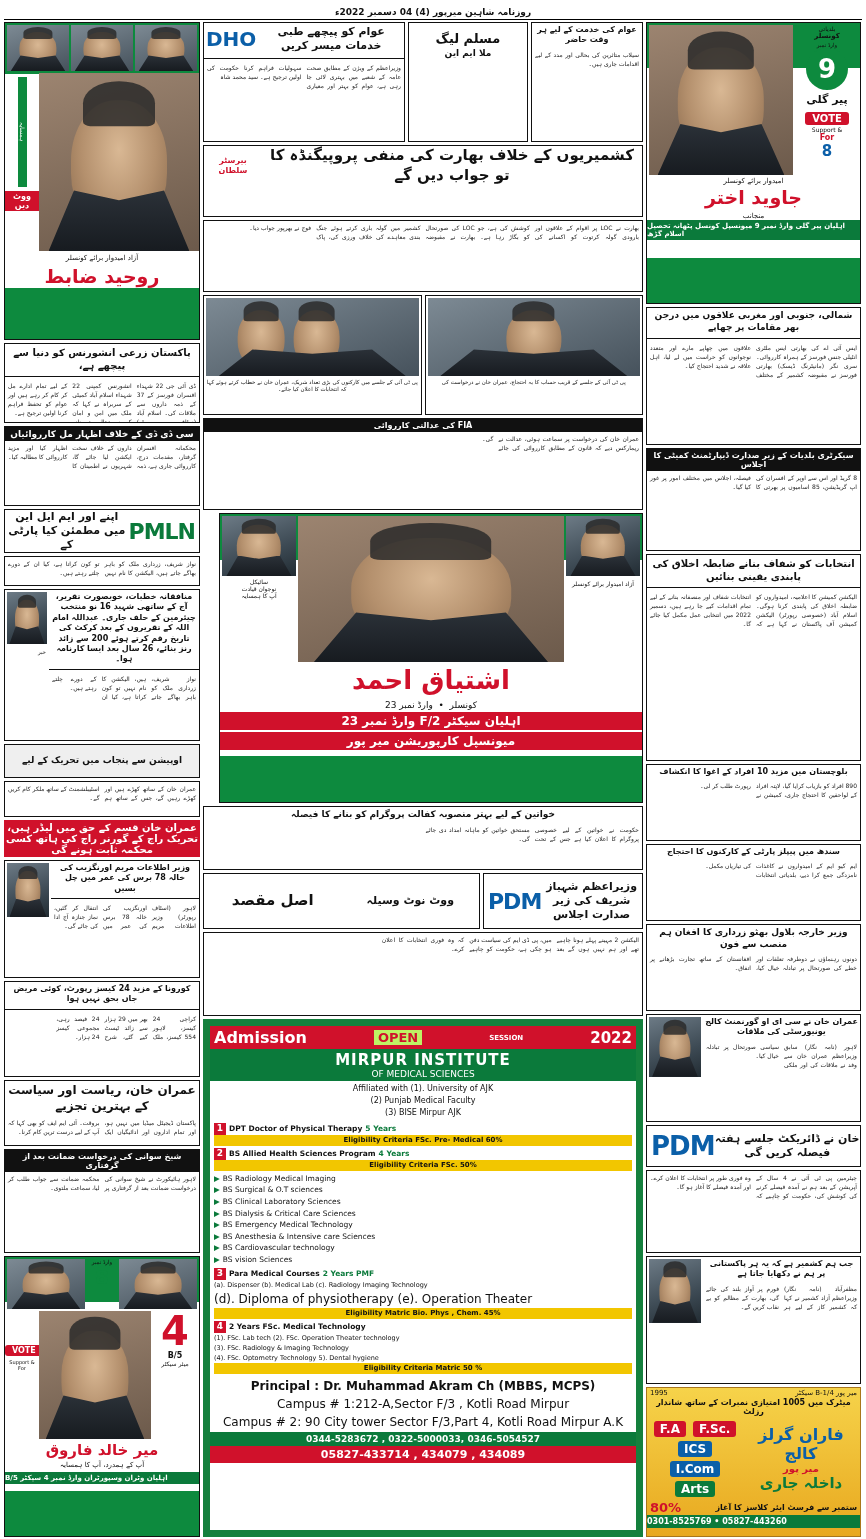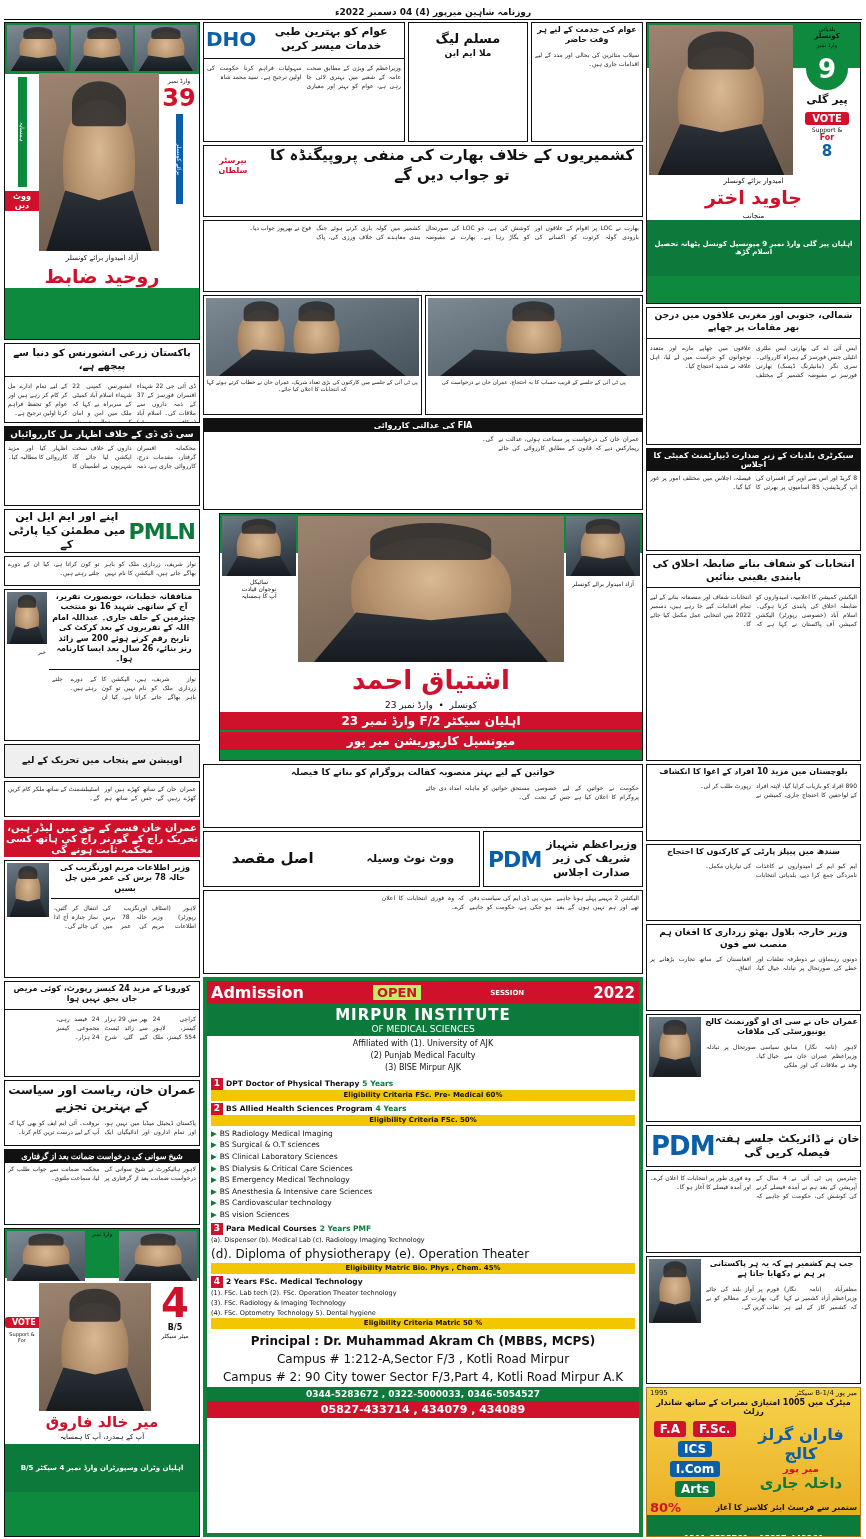--- a/index.html
+++ b/index.html
@@ -56,21 +56,21 @@
   .c2 { column-count: 2; }
   .c3 { column-count: 3; }
   .c4 { column-count: 4; }
   .c5 { column-count: 5; }
   .redbar {
     background: #d0112b; color: #fff; font-weight: bold;
     text-align: center; direction: rtl; font-size: 10px; padding: 2px 0;
   }
   .greenbar {
     background: #0b7a3b; color: #fff; font-weight: bold;
-    text-align: center; direction: rtl; font-size: 10px; padding: 20px 0;
+    text-align: left; direction: rtl; font-size: 10px; padding: 2px 0;
   }
   .blackbar {
     background: #111; color: #fff; font-weight: bold;
     text-align: center; direction: rtl; font-size: 9px; padding: 2px 0;
   }
   .photo {
     background: linear-gradient(160deg,#6d7b86,#3d4a54 60%,#222c33);
     position: relative;
   }
   .photo.skin { background: linear-gradient(165deg,#9c8470,#6c5a4b); }
@@ -160,25 +160,20 @@
         </div>
         <div style="display:flex; height:178px; margin-top:2px;">
           <div style="width:34px;" class="center">
             <div style="background:#0d8a3e; color:#fff; font-size:6px; writing-mode:vertical-rl; height:110px; margin:4px auto; padding:3px 1px;">ہمسایہ</div>
             <div class="redbar" style="font-size:8px; padding:1px;">ووٹ دیں</div>
           </div>
           <div class="photo skin" style="flex:1;">
             <div class="face"></div>
               <div class="suit"></div>
           </div>
-          <div style="width:40px;" class="center urdu-c">
-            <div style="font-size:6px; padding-top:4px;">وارڈ نمبر</div>
-            <div style="font-size:24px; font-weight:bold; color:#d0112b;">39</div>
-            <div style="background:#0b5fa8;color:#fff;font-size:6px;writing-mode:vertical-rl;height:90px;margin:2px auto;">برائے کونسلر</div>
-          </div>
         </div>
         <div class="urdu-c" style="font-size:7px; margin-top:3px;">آزاد امیدوار برائے کونسلر</div>
         <div class="hl hl-xl ttl-red" style="margin-top:2px;">روحید ضابط</div>
       </div>
 
       <div class="box" style="height:80px;">
         <div class="hl" style="font-size:10px; padding:2px;">پاکستان زرعی انشورنس کو دنیا سے پیچھے ہے،</div>
         <div class="divline"></div>
         <div class="body-txt c3">ڈی آئی جی 22 شہداء افسران فورسز کے 37 کے ذمہ داروں سے ملاقات کی۔ اسلام آباد (سٹاف رپورٹر) انشورنس کمپنی 22 شہداء اسلام آباد کمیٹی کے سربراہ نے کہا کہ ملک میں امن و امان کی صورتحال بہتر بنانے کے لیے تمام ادارے مل کر کام کر رہے ہیں اور عوام کو تحفظ فراہم کرنا اولین ترجیح ہے۔</div>
       </div>
@@ -240,21 +235,21 @@
         <div class="hl" style="font-size:8px; padding:2px;">کورونا کے مزید 24 کیسز رپورٹ، کوئی مریض جاں بحق نہیں ہوا</div>
         <div class="divline"></div>
         <div class="body-txt c4">کراچی 24 کیسز، لاہور 554 کیسز، ملک بھر میں 29 ہزار سے زائد ٹیسٹ کیے گئے، شرح 24 فیصد رہی، مجموعی کیسز 24 ہزار۔</div>
       </div>
 
       <div class="box" style="height:66px;">
         <div class="hl" style="font-size:12px; padding:2px;">عمران خان، ریاست اور سیاست کے بہترین تجزیے</div>
         <div class="body-txt c2">پاکستان ڈیجیٹل میڈیا میں نہیں ہو، اور تمام اداروں اور ادائیگیاں ایک بروقت۔ آئی ایم ایف کو بھی کہا کہ آپ کے لیے درست ترین کام کرنا۔</div>
       </div>
 
-      <div class="box" style="height:76px;font-family:Liberation Serif, serif;">
+      <div class="box" style="height:104px;">
         <div class="blackbar" style="font-size:8px;">شیخ سوانی کی درخواست ضمانت بعد از گرفتاری</div>
         <div class="body-txt c2">لاہور ہائیکورٹ نے شیخ سوانی کی درخواست ضمانت بعد از گرفتاری پر محکمہ ضمانت سے جواب طلب کر لیا، سماعت ملتوی۔</div>
       </div>
 
       <div class="box ad-poster" style="flex:1; min-height:250px;">
         <div style="display:flex; height:54px; padding:2px; gap:2px;">
           <div class="photo grp" style="flex:1;">
               <div class="face"></div>
               <div class="suit"></div>
             </div>
@@ -288,21 +283,21 @@
       </div>
 
     </div>
 
     <div class="col colC">
 
       <div style="display:flex; gap:3px; height:120px;">
         <div class="box" style="flex:1;">
           <div style="display:flex; align-items:center; gap:4px; padding:2px;">
             <div style="font-size:20px;font-weight:bold;color:#0b5fa8;">DHO</div>
-            <div style="flex:1;" class="hl">عوام کو بہترین طبی خدمات میسر کریں</div>
+            <div style="flex:1;" class="hl">عوام کو پیچھے طبی خدمات میسر کریں</div>
           </div>
           <div class="divline"></div>
           <div class="body-txt c2">وزیراعظم کے ویژن کے مطابق صحت عامہ کے شعبے میں بہتری لائی جا رہی ہے، عوام کو بہتر اور معیاری سہولیات فراہم کرنا حکومت کی اولین ترجیح ہے۔ سید محمد شاہ</div>
         </div>
         <div class="box" style="width:120px;">
           <div class="hl" style="font-size:13px;padding-top:8px;">مسلم لیگ</div>
           <div class="hl" style="font-size:9px;">ملا ایم این</div>
         </div>
         <div class="box" style="width:112px;">
           <div class="hl" style="font-size:8px;padding:2px;">عوام کی خدمت کے لیے ہر وقت حاضر</div>
@@ -341,21 +336,21 @@
         </div>
       </div>
 
       <div style="display:flex; gap:3px; height:92px;">
         <div class="box" style="flex:1;">
           <div class="blackbar" style="font-size:8px;">FIA کی عدالتی کارروائی</div>
           <div class="body-txt c3">عمران خان کی درخواست پر سماعت ہوئی، عدالت نے ریمارکس دیے کہ قانون کے مطابق کارروائی کی جائے گی۔</div>
         </div>
       </div>
 
-      <div class="box ad-poster" style="height:248px;margin-left:16px;">
+      <div class="box ad-poster" style="height:290px;margin-left:16px;">
         <div style="display:flex; height:150px; padding:2px; gap:2px;">
           <div style="width:74px;" class="center urdu-c">
             <div class="photo" style="height:60px;">
                 <div class="face"></div>
                 <div class="suit"></div>
               </div>
             <div style="font-size:6px;margin-top:2px;">سائیکل</div>
             <div style="font-size:6px;">نوجوان قیادت</div>
             <div style="font-size:6px;">آپ کا ہمسایہ</div>
           </div>
@@ -394,21 +389,21 @@
         <div class="box" style="width:160px; display:flex; align-items:center;">
           <div class="pdm" style="padding-left:4px;">PDM</div>
           <div style="flex:1;" class="hl">وزیراعظم شہباز شریف کی زیر صدارت اجلاس</div>
         </div>
       </div>
 
       <div class="box" style="height:84px;">
         <div class="body-txt c5">الیکشن 2 مہینے پہلے ہونا چاہیے تھے اور ہم نہیں ہوں گے بعد میں، پی ڈی ایم کی سیاست دفن ہو چکی ہے، حکومت کو چاہیے کہ وہ فوری انتخابات کا اعلان کرے۔</div>
       </div>
 
-      <div class="box" style="flex:1; min-height:420px; border:4px solid #15803d;">
+      <div class="box" style="flex:1; min-height:420px; border:7px solid #15803d;">
         <div class="adm-head">
           <span style="font-size:16px;">Admission</span>
           <span class="adm-open">OPEN</span>
           <span style="font-size:7px;">SESSION</span>
           <span style="font-size:15px;">2022</span>
         </div>
         <div class="center" style="background:#0b7a3b;color:#fff;padding:2px;">
           <div style="font-size:15px;font-weight:bold;letter-spacing:1px;">MIRPUR INSTITUTE</div>
           <div style="font-size:9px;">OF MEDICAL SCIENCES</div>
         </div>

